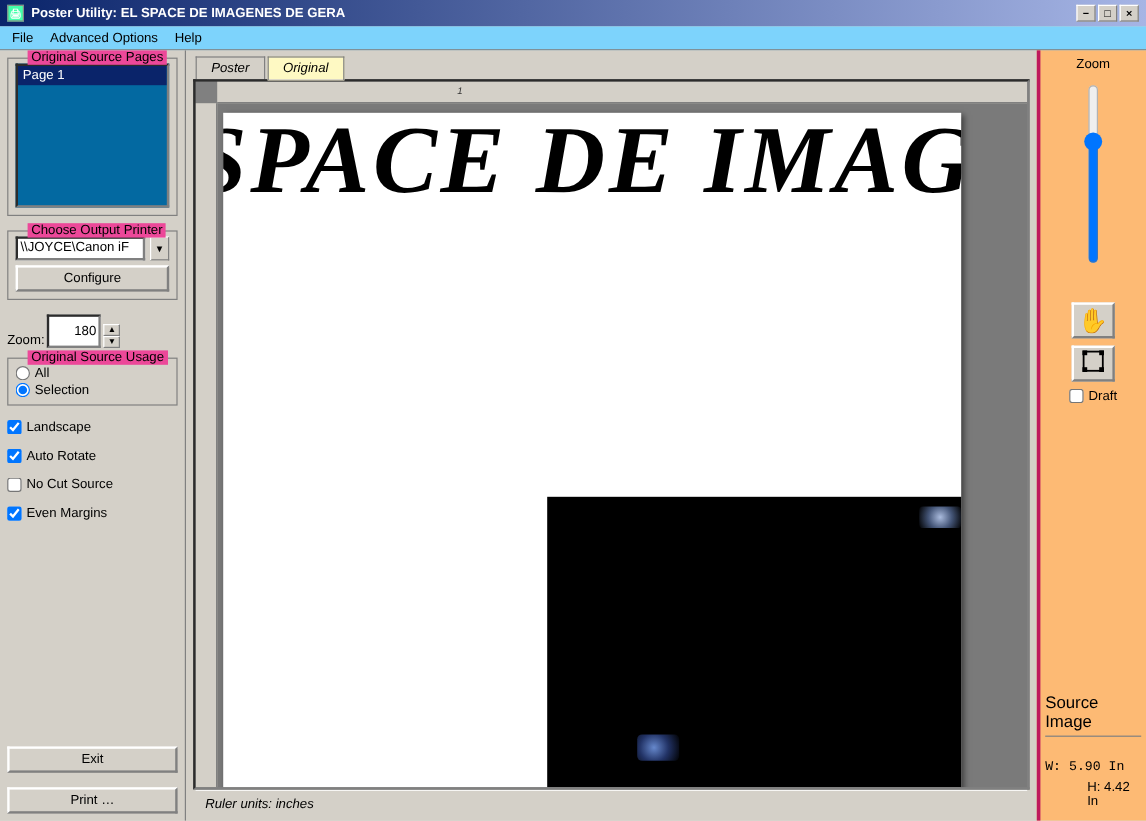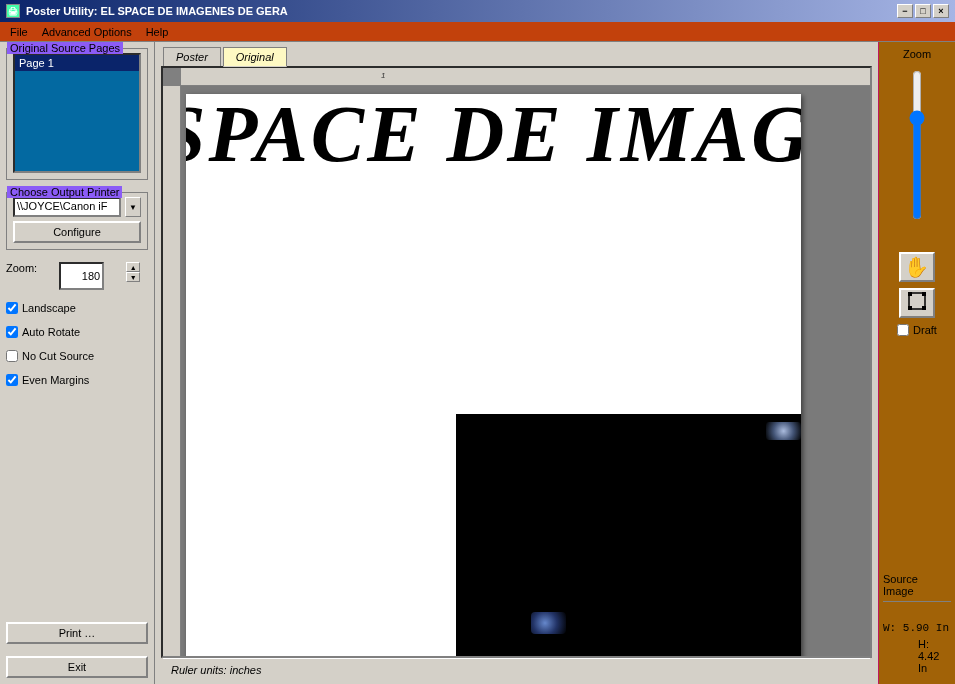--- a/index.html
+++ b/index.html
@@ -48,21 +48,21 @@
       border: 1px solid;
       border-color: #fff #808080 #808080 #fff;
       font-size: 9px;
       display: flex; align-items: center; justify-content: center;
       cursor: pointer;
       color: #000;
       font-weight: bold;
     }
     
     .menu-bar {
-      background: #c2410c;
+      background: #7dd3fc;
       padding: 2px 4px;
       display: flex;
       gap: 2px;
       border-bottom: 1px solid #808080;
       height: 20px;
       align-items: flex-start;
     }
     .menu-item {
       padding: 2px 6px;
       cursor: pointer;
@@ -86,22 +86,22 @@
     .group-box {
       border: 1px solid #808080;
       border-top: 1px solid #808080;
       padding: 4px 6px 6px;
       position: relative;
       background: #d4d0c8;
     }
     .group-box-title {
       position: absolute;
       top: -7px;
-      left: 0;
-      background: #8b5cf6;
+      left: 16px;
+      background: #ec4899;
       padding: 0 3px;
       font-size: 11px;
     }
     .page-list {
       width: 100%;
       height: 120px;
       background: #0369a1;
       border: 2px inset #808080;
       overflow-y: auto;
     }
@@ -140,22 +140,22 @@
       padding: 3px 8px;
       cursor: pointer;
       font-size: 11px;
       width: 100%;
       margin-top: 4px;
       text-align: center;
     }
     
     .zoom-row {
       display: flex;
-      align-items: flex-start;
-      gap: 22px;
+      align-items: flex-end;
+      gap: 2px;
       margin-top: 4px;
     }
     .zoom-input {
       width: 45px;
       height: 20px;
       border: 2px inset #808080;
       background: white;
       font-size: 11px;
       padding: 12px 2px;
       text-align: right;
@@ -232,28 +232,28 @@
       background: #d4d0c8;
       border-top: 1px solid #fff;
       display: flex;
       align-items: center;
       padding: 0 8px;
       font-size: 11px;
       margin: 0 8px 4px 8px;
     }
     
     .right-panel {
-      width: 77px;
+      width: 91px;
       display: flex;
       flex-direction: column;
       align-items: center;
       padding: 6px 4px;
       gap: 6px;
-      background: #a16207;
-      border-left: 1px solid #be185d;
+      background: #fdba74;
+      border-left: 3px solid #be185d;
     }
     .zoom-label {
       font-size: 11px;
       text-align: center;
     }
     .zoom-slider-container {
       display: flex;
       flex-direction: column;
       align-items: center;
       flex: 1;
@@ -286,21 +286,21 @@
       font-size: 11px;
     }
     .source-info {
       margin-top: auto;
       font-size: 11px;
       text-align: left;
       padding: 4px 0;
       width: 100%;
     }
     .source-info-label {
-      font-size: 11px;
+      font-size: 14px;
       margin-bottom: 4px;
     }
   </style>
 </head>
 <body>
 
 <div class="title-bar">
   <div class="title-bar-text">
     <div class="title-bar-icon">🖨</div>
     <span>Poster Utility: EL SPACE DE IMAGENES DE GERA</span>
@@ -340,43 +340,54 @@
 
     <div class="zoom-row">
       <span>Zoom:</span>
       <input type="text" class="zoom-input" value="180" style="">
       <div class="spin-buttons">
         <div class="spin-btn">▲</div>
         <div class="spin-btn">▼</div>
       </div>
     </div>
 
+    <div class="group-box">
+      <span class="group-box-title">Original Source Usage</span>
+      <div class="radio-row">
+        <input type="radio" name="sourceUsage" style="">
+        <span>All</span>
+      </div>
+      <div class="radio-row">
+        <input type="radio" name="sourceUsage" checked="" style="">
+        <span>Selection</span>
+      </div>
+    </div>
 
     <div class="checkbox-row">
       <input type="checkbox" checked="" style="">
       <span>Landscape</span>
     </div>
     <div class="checkbox-row">
       <input type="checkbox" checked="" style="">
       <span>Auto Rotate</span>
     </div>
     <div class="checkbox-row">
       <input type="checkbox" style="">
       <span>No Cut Source</span>
     </div>
     <div class="checkbox-row">
       <input type="checkbox" checked="" style="">
       <span>Even Margins</span>
     </div>
 
     <div style="flex:1;"></div>
 
+    <div class="win-button">Exit</div>
+
     <div class="win-button">Print …</div>
-
-    <div class="win-button">Exit</div>
 
   </div>
 
   <div class="center-panel">
 
     <div class="tabs-row">
       <div class="tab">Poster</div>
       <div class="tab active">Original</div>
     </div>
 

